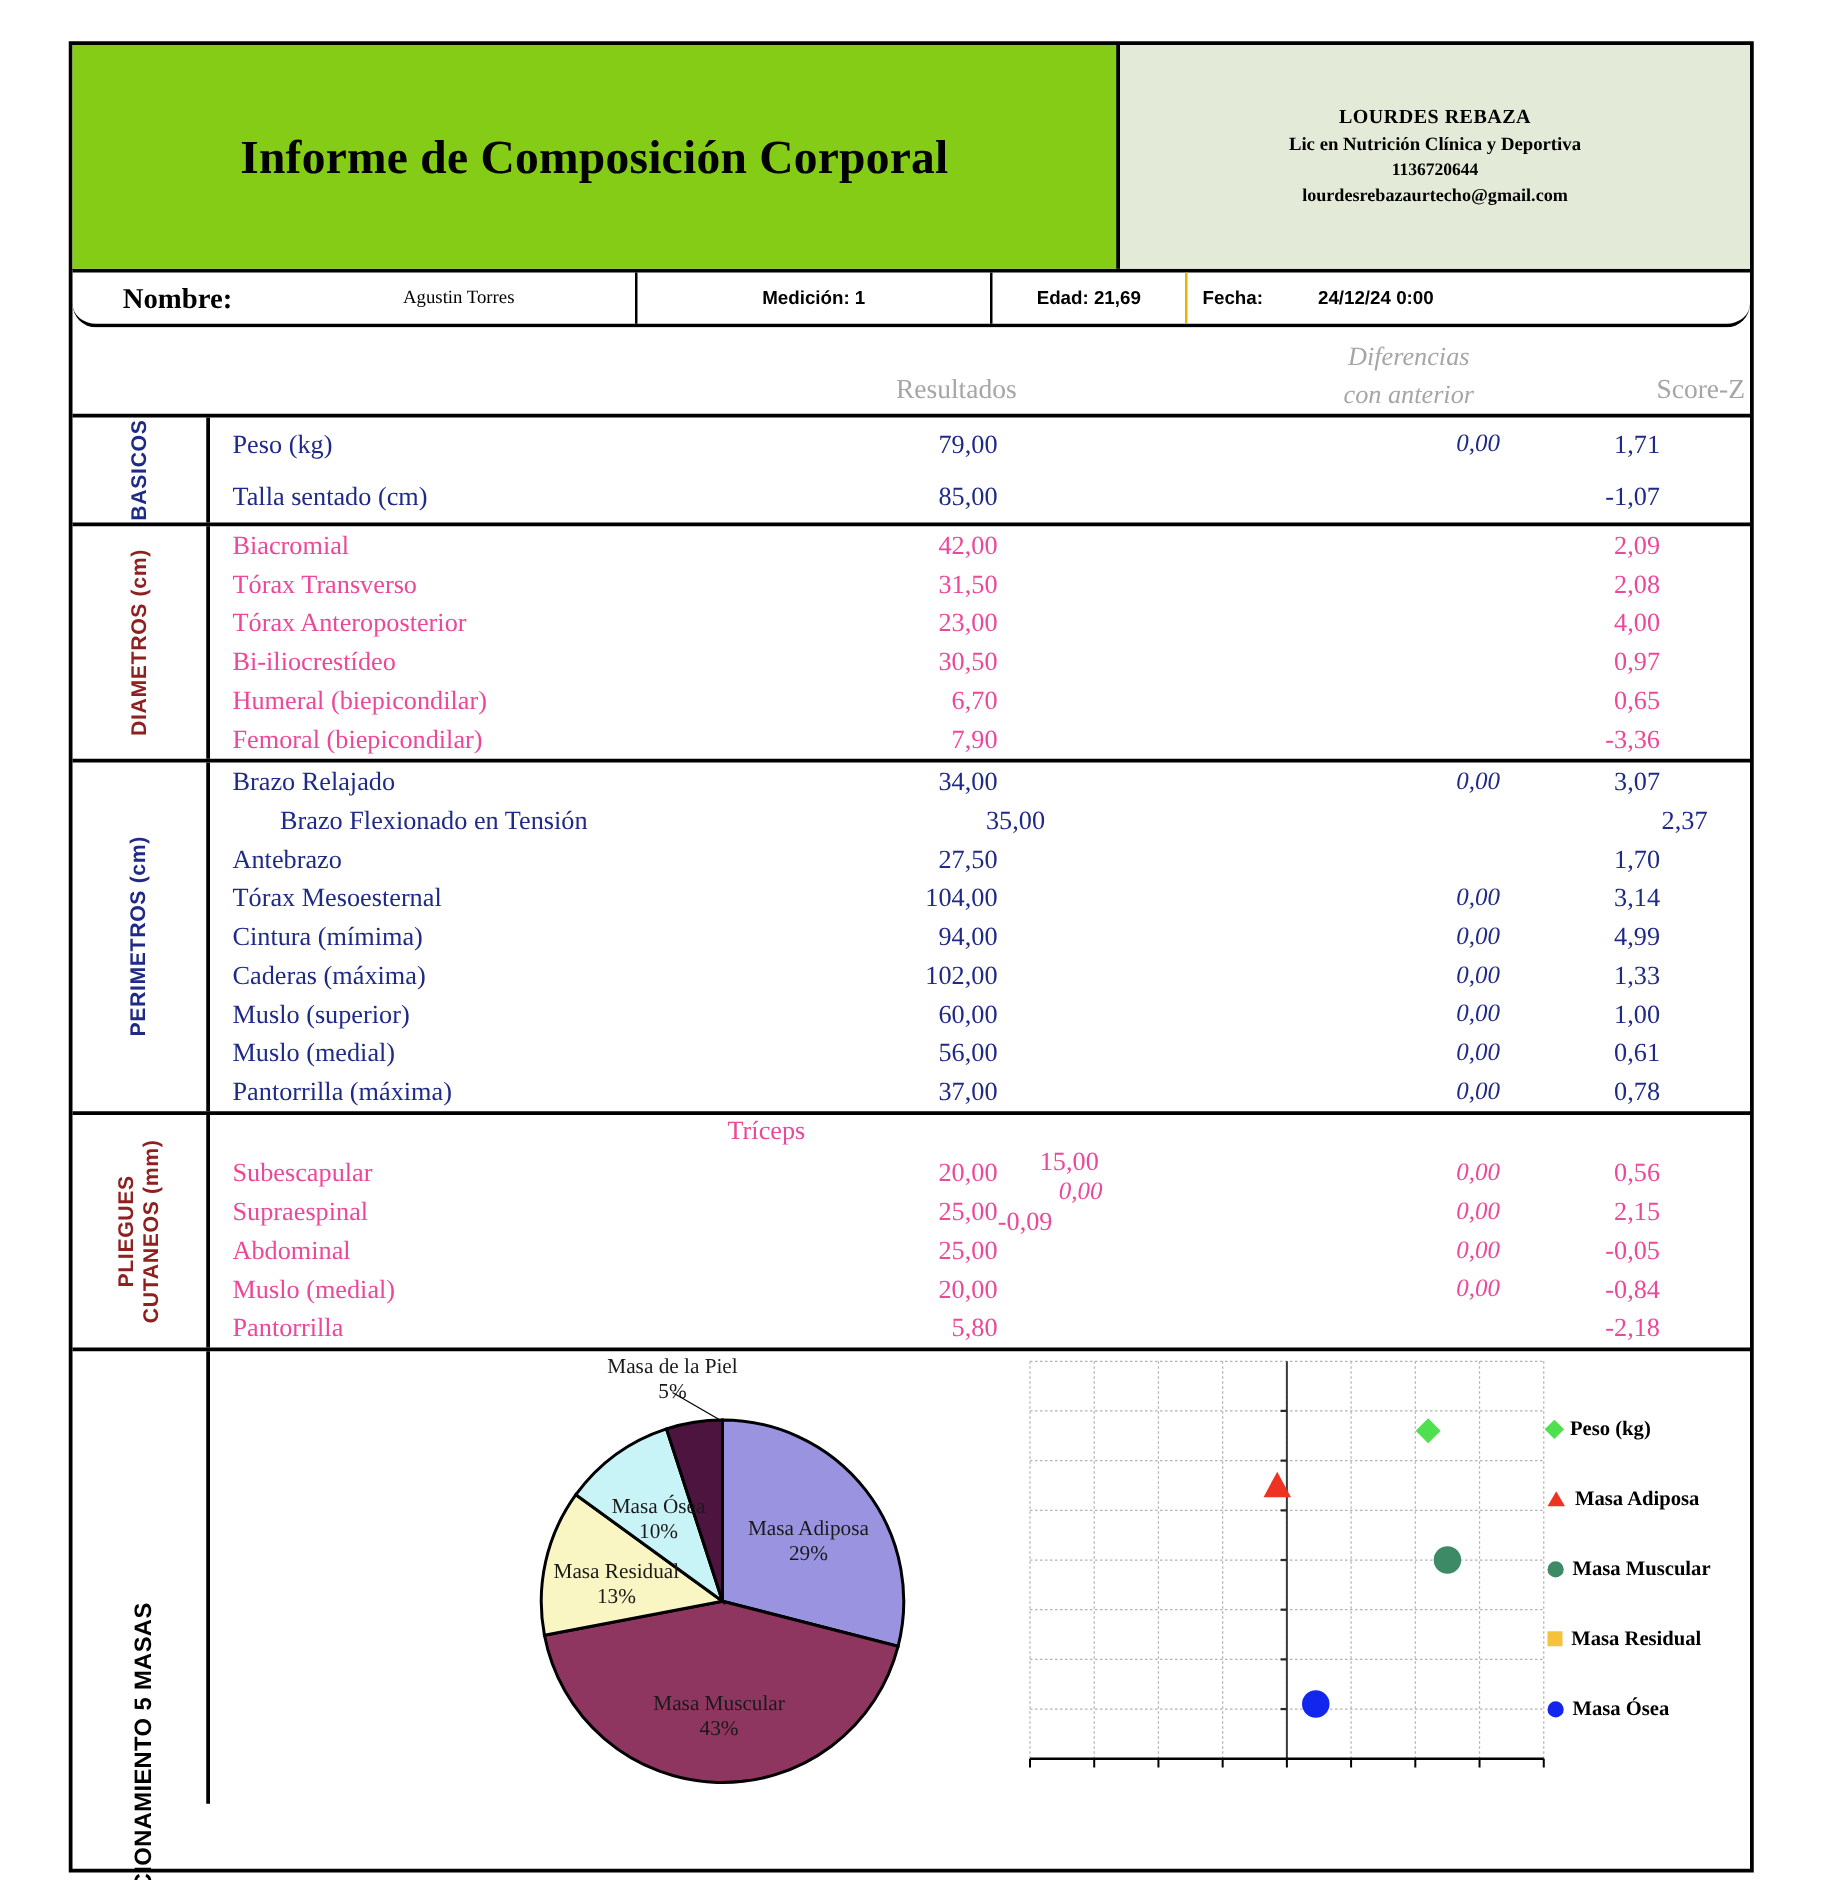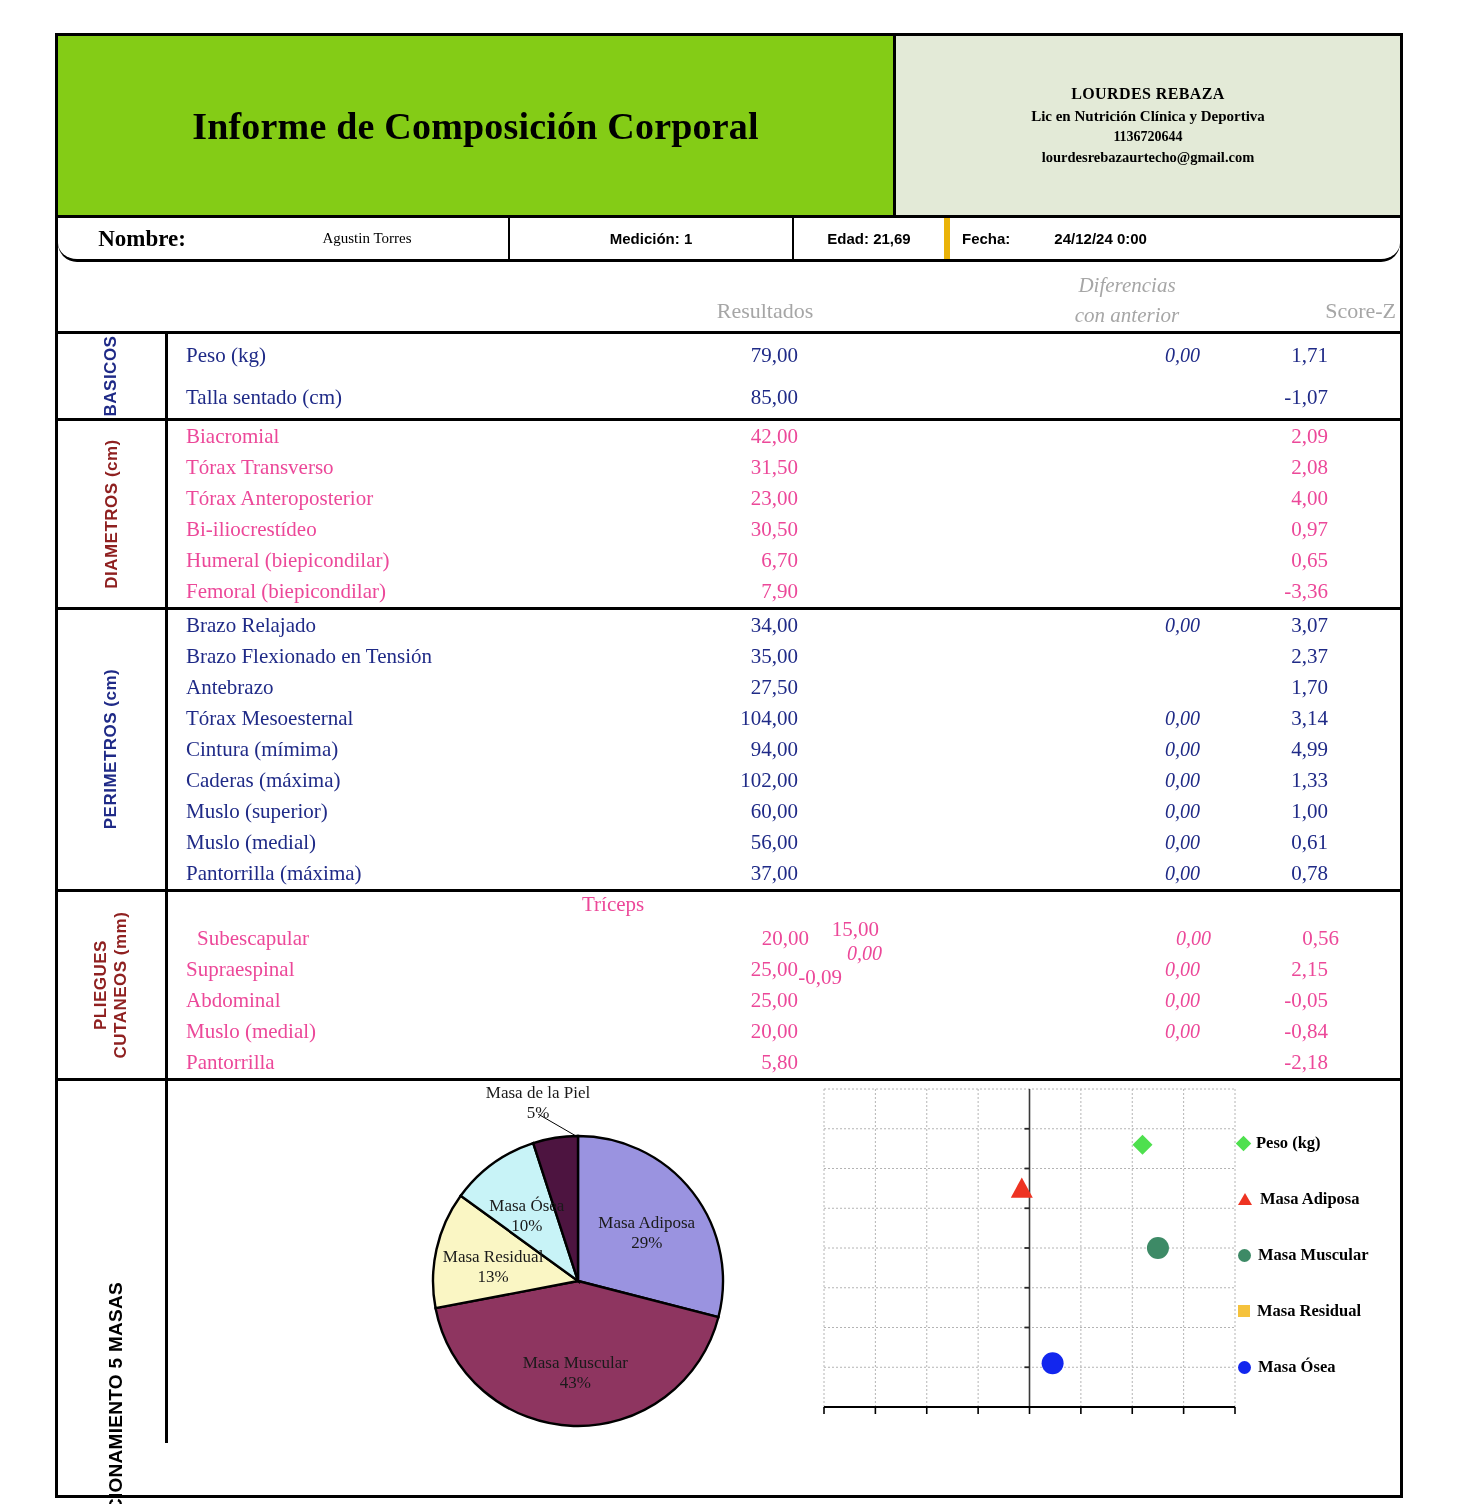--- a/index.html
+++ b/index.html
@@ -41,21 +41,21 @@
 
   
   .idrow{display:flex;height:44px;border-bottom:3px solid #000;box-sizing:border-box;border-radius:19px;}
   .id-c{display:flex;align-items:center;box-sizing:border-box;height:100%;}
   .id-nombre{width:168px;justify-content:center;}
   .id-nombre span{font-size:23px;font-weight:bold;}
   .id-pac{width:284px;justify-content:center;border-right:2px solid #000;}
   .id-pac span{font-size:15px;font-weight:normal;}
   .id-med{width:284px;justify-content:center;border-right:2px solid #000;}
   .id-med span{font-family:"Liberation Sans",sans-serif;font-size:15px;font-weight:bold;}
-  .id-edad{width:156px;justify-content:center;border-right:6px solid #eab308;}
+  .id-edad{width:156px;justify-content:center;border-right:2px solid #eab308;}
   .id-edad span{font-family:"Liberation Sans",sans-serif;font-size:15px;font-weight:bold;}
   .id-fecha{flex:1;justify-content:flex-start;padding-left:12px;gap:44px;}
   .id-fecha span{font-family:"Liberation Sans",sans-serif;font-size:15px;font-weight:bold;}
 
   
   .colhdr{height:72px;position:relative;border-bottom:3px solid #000;box-sizing:border-box;}
   .ch-res{
     position:absolute;left:612px;top:36px;width:190px;text-align:center;
     font-size:22px;color:#a6a6a6;
   }
@@ -242,21 +242,21 @@
           <div class="sec-tab-txt">PERIMETROS (cm)</div>
         </div>
         <div class="sec-rows">
           <div class="mrow" style="height: 31px;">
             <div class="m-lbl">Brazo Relajado</div>
             <div class="m-val">34,00</div>
             <div class="m-gap"></div>
             <div class="m-dif">0,00</div>
             <div class="m-z">3,07</div>
           </div>
-          <div class="mrow" style="height: 31px;">
+          <div class="mrow" style="height: 31px; padding-left: 38px;">
             <div class="m-lbl">Brazo Flexionado en Tensión</div>
             <div class="m-val">35,00</div>
             <div class="m-gap"></div>
             <div class="m-dif"></div>
             <div class="m-z">2,37</div>
           </div>
           <div class="mrow" style="height: 31px;">
             <div class="m-lbl">Antebrazo</div>
             <div class="m-val">27,50</div>
             <div class="m-gap"></div>
@@ -315,21 +315,21 @@
           </div>
         </div>
         <div class="sec-rows">
           <div class="mrow" style="height: 31px; flex-direction: column;">
             <div class="m-lbl">Tríceps</div>
             <div class="m-val">15,00</div>
             <div class="m-gap"></div>
             <div class="m-dif">0,00</div>
             <div class="m-z">-0,09</div>
           </div>
-          <div class="mrow" style="height: 31px; margin-left: 11px;">
+          <div class="mrow" style="height: 31px;">
             <div class="m-lbl">Subescapular</div>
             <div class="m-val">20,00</div>
             <div class="m-gap"></div>
             <div class="m-dif">0,00</div>
             <div class="m-z">0,56</div>
           </div>
           <div class="mrow" style="height: 31px;">
             <div class="m-lbl">Supraespinal</div>
             <div class="m-val">25,00</div>
             <div class="m-gap"></div>

